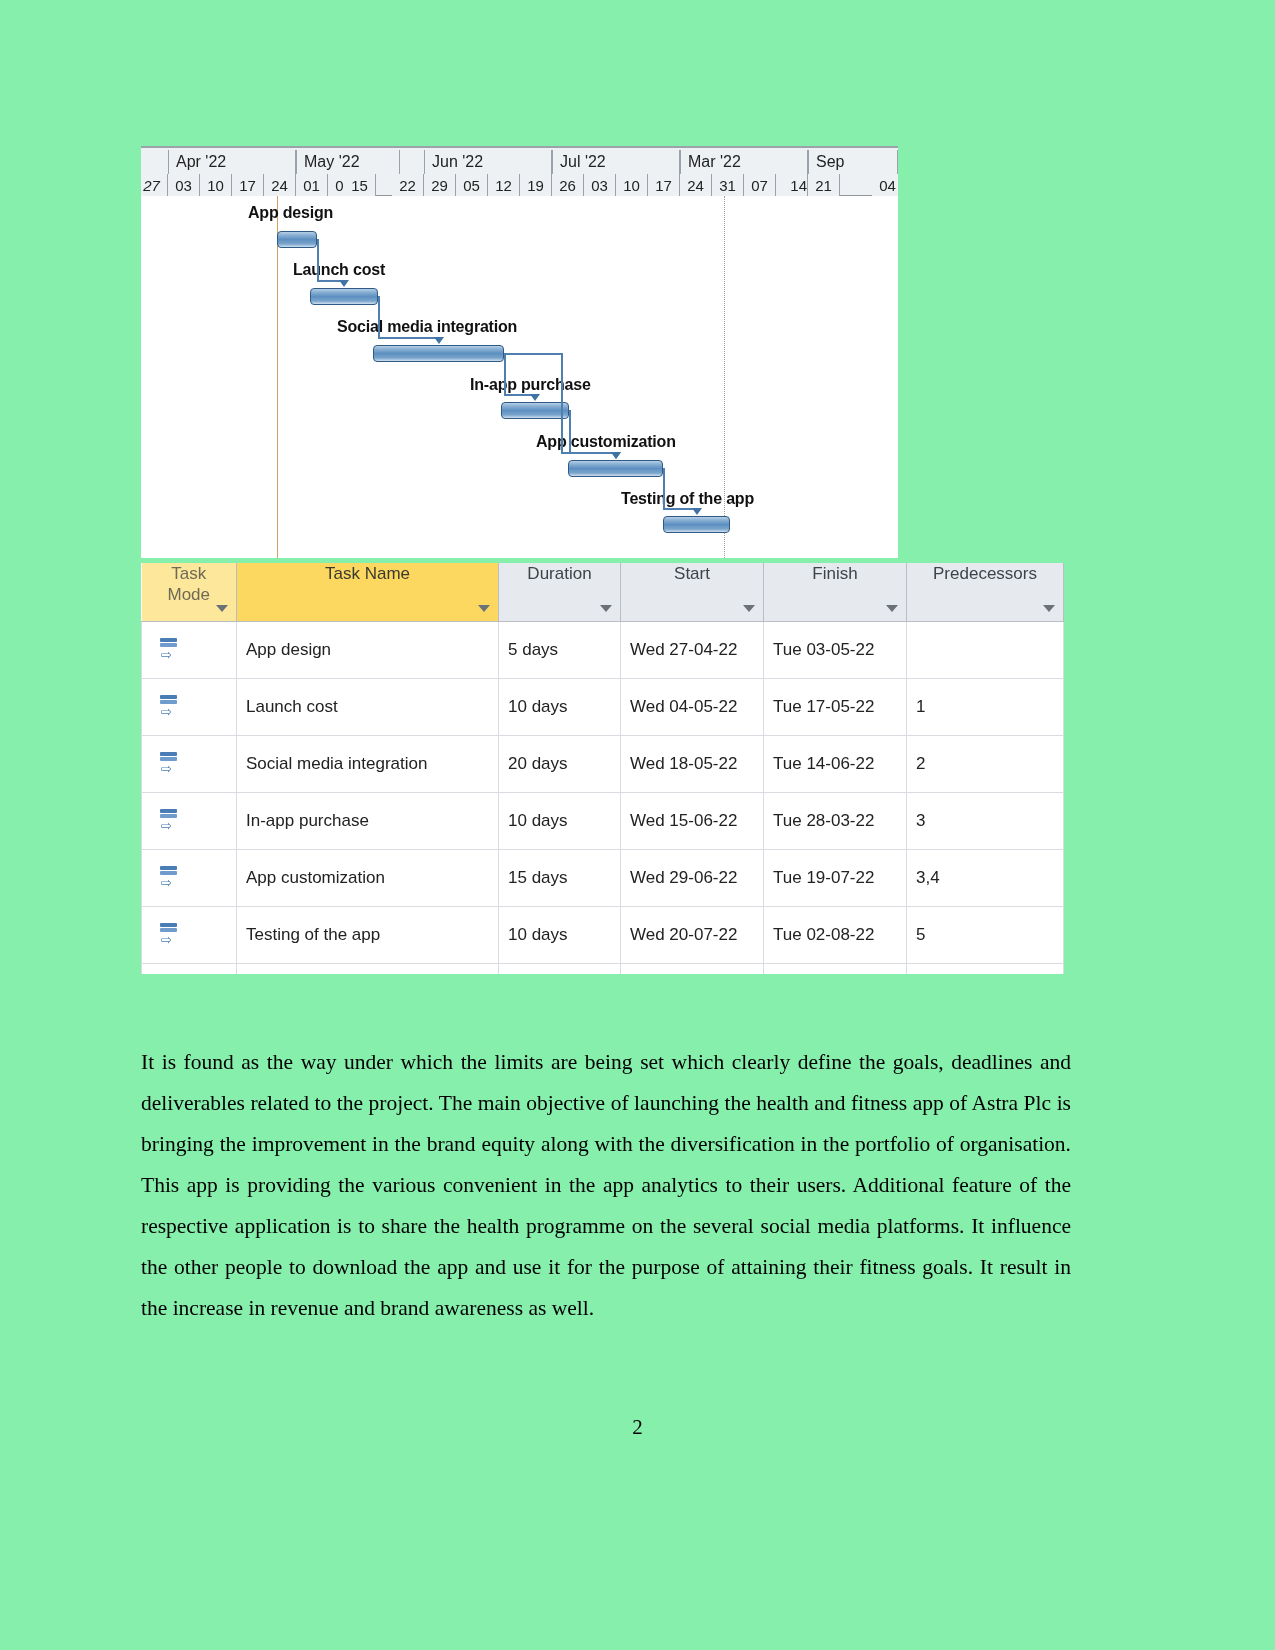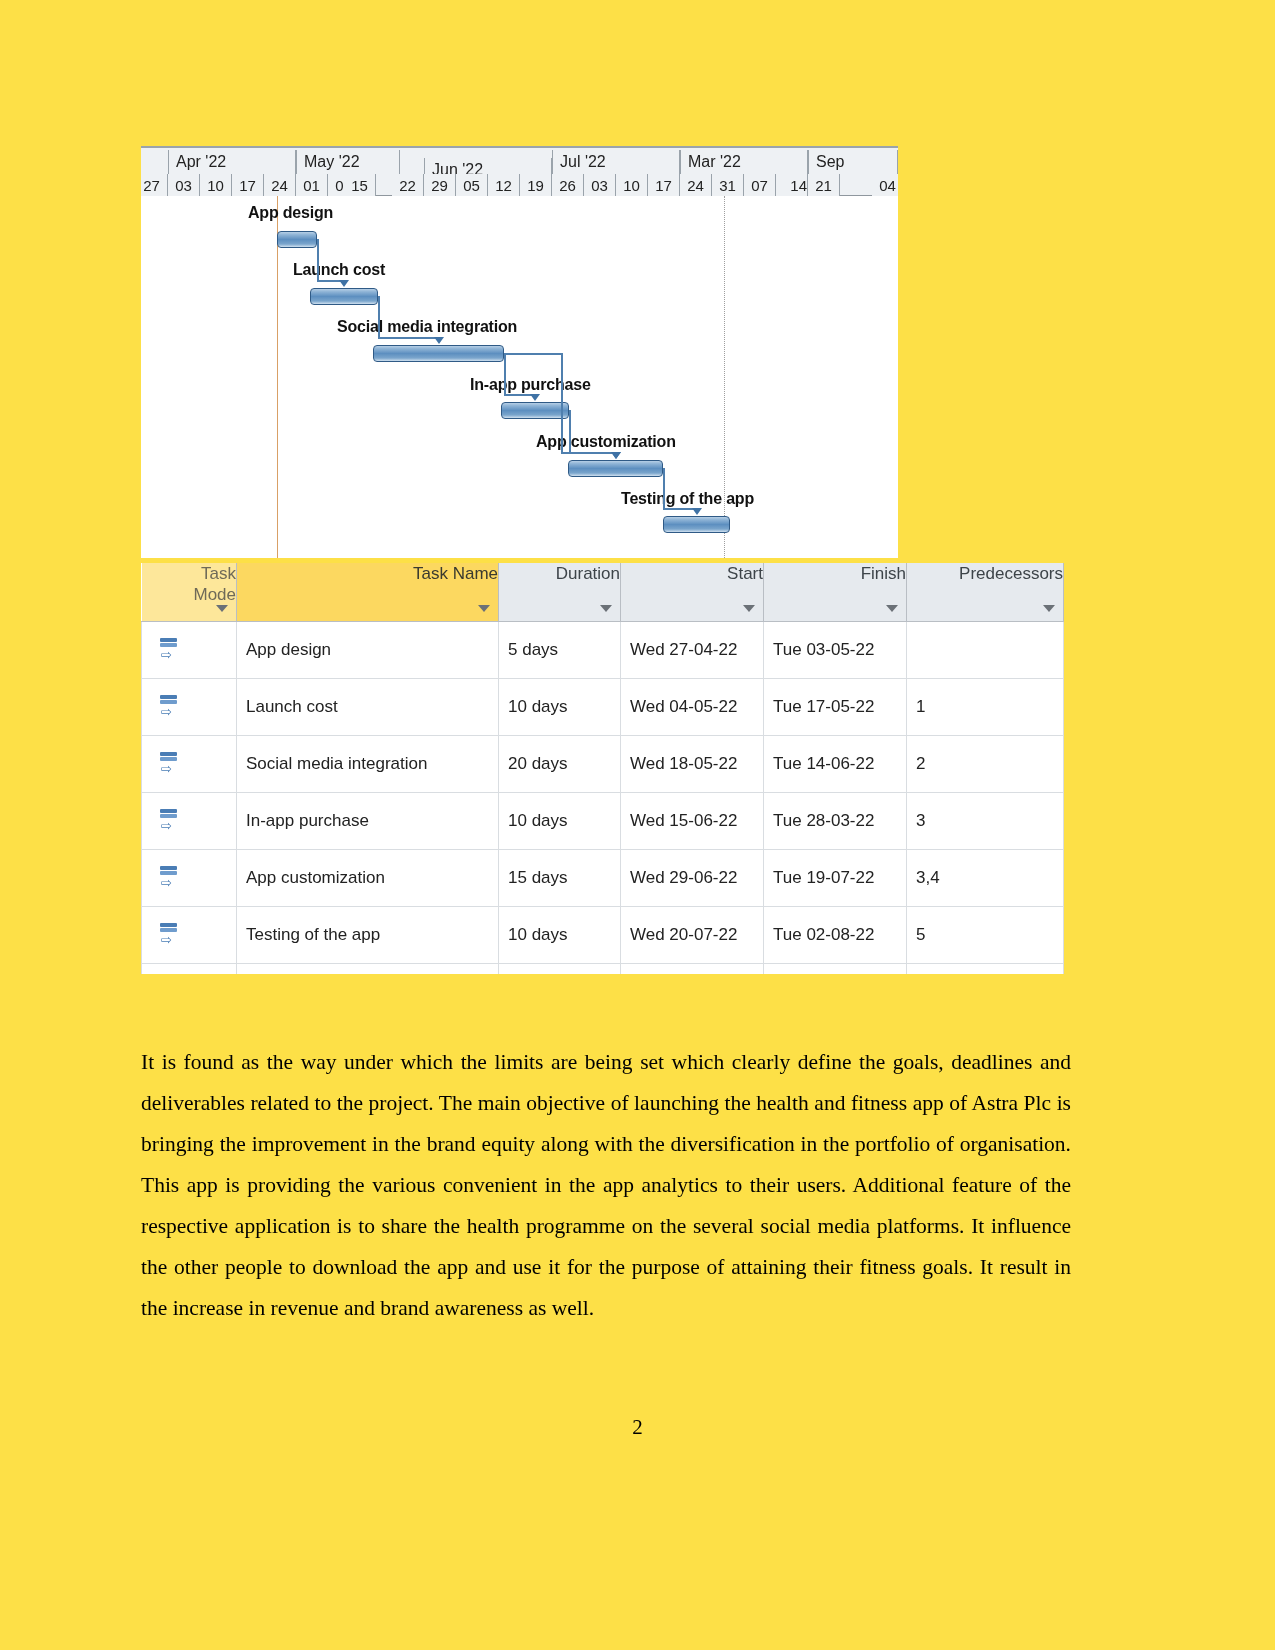--- a/index.html
+++ b/index.html
@@ -15,21 +15,21 @@
     font-family: "Liberation Serif", "DejaVu Serif", serif;
     overflow: hidden;
   }
 
   
   .page {
     position: absolute;
     left: 0; top: 0;
     width: 1275px;
     height: 1650px;
-    background: #fde047;
+    background: #86efac;
   }
 
   
   .gantt-block {
     position: absolute;
     left: 141px;
     top: 146px;
     width: 757px;
     height: 412px;
     font-family: "Liberation Sans", "DejaVu Sans", sans-serif;
@@ -165,21 +165,21 @@
   }
   .th-cell {
     height: 58px;
     box-sizing: border-box;
     border-right: 1px solid #b9bec4;
     border-bottom: 1px solid #b9bec4;
     background: #e6eaee;
     vertical-align: top;
     position: relative;
     font-weight: normal;
-    text-align: right;
+    text-align: center;
     font-size: 17px;
     color: #3d4449;
     padding: 5px 0 0 7px;
   }
   .th-cell.yellow-light { background: #fde79a; color: #6f6a58; }
   .th-cell.yellow-strong { background: #fcd860; color: #3a3a2f; }
   .th-arrow {
     position: absolute;
     right: 8px;
     bottom: 9px;
@@ -276,27 +276,27 @@
 <body>
 
 <div class="page">
 
   <div class="gantt-block">
 
     <div class="timescale">
       <div class="ts-row-months" id="ts-months">
           <div class="ts-month" style="left: 27px; width: 128px;">Apr '22</div>
           <div class="ts-month" style="left: 155px; width: 104px;">May '22</div>
-          <div class="ts-month" style="left: 283px; width: 128px; margin-top: 8px;">Jun '22</div>
+          <div class="ts-month" style="left: 283px; width: 128px;">Jun '22</div>
           <div class="ts-month" style="left: 411px; width: 128px;">Jul '22</div>
           <div class="ts-month" style="left: 539px; width: 128px;">Mar '22</div>
           <div class="ts-month" style="left: 667px; width: 90px;">Sep</div>
         </div>
       <div class="ts-row-weeks" id="ts-weeks">
-          <div class="ts-week" style="left: -5px; width: 32px;">27</div>
+          <div class="ts-week" style="left: -5px; width: 32px; font-style: italic;">27</div>
           <div class="ts-week" style="left: 27px; width: 32px;">03</div>
           <div class="ts-week" style="left: 59px; width: 32px;">10</div>
           <div class="ts-week" style="left: 91px; width: 32px;">17</div>
           <div class="ts-week" style="left: 123px; width: 32px;">24</div>
           <div class="ts-week" style="left: 155px; width: 32px;">01</div>
           <div class="ts-week" style="left: 187px; width: 32px;">08</div>
           <div class="ts-week" style="left: 203px; width: 32px;">15</div>
           <div class="ts-week" style="left: 251px; width: 32px;">22</div>
           <div class="ts-week" style="left: 283px; width: 32px;">29</div>
           <div class="ts-week" style="left: 315px; width: 32px;">05</div>

